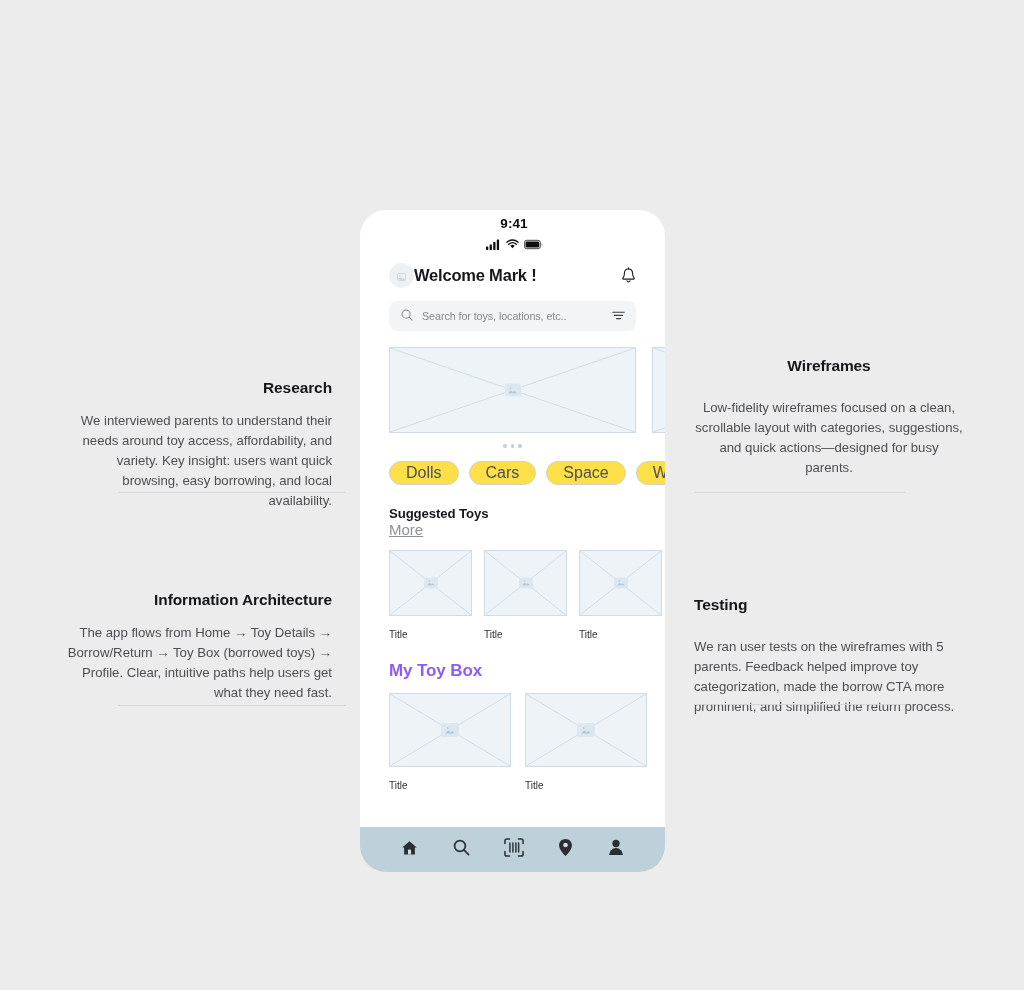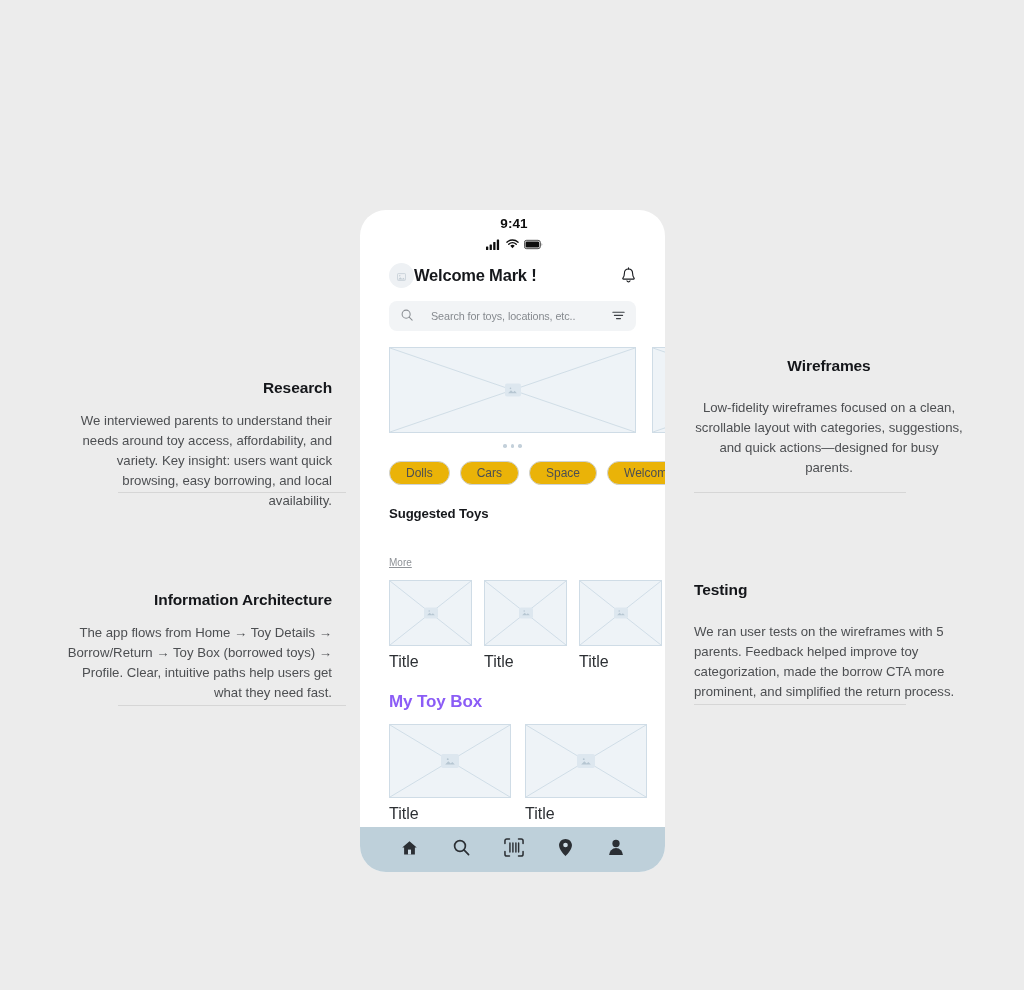--- a/index.html
+++ b/index.html
@@ -23,21 +23,21 @@
   .col {
     position: absolute;
     width: 270px;
   }
   .col-left  { left: 62px;  text-align: right; }
   .col-right { left: 694px; text-align: left;  }
 
   .col-research { top: 378px; }
   .col-ia       { top: 590px; }
   .col-wire     { top: 356px; text-align: center; }
-  .col-testing  { top: 580px; }
+  .col-testing  { top: 595px; }
 
   .sec-title {
     font-size: 15.5px;
     font-weight: bold;
     color: #14161a;
     letter-spacing: -0.1px;
     line-height: 1.3;
   }
   .sec-body {
     font-size: 13.2px;
@@ -110,21 +110,21 @@
 
   
   .searchwrap { padding: 13px 29px 0 29px; }
   .searchbar {
     height: 30px;
     background: #f2f4f6;
     border-radius: 8px;
     display: flex;
     align-items: center;
     padding: 0 11px 0 12px;
-    gap: 18px;
+    gap: 9px;
   }
   .search-ph {
     flex: 1;
     font-size: 10.8px;
     color: #868a8f;
     letter-spacing: -0.1px;
   }
 
   
   .hero-row {
@@ -166,60 +166,59 @@
     padding: 13px 0 0 29px;
   }
   .chip {
     height: 24px;
     border: 1px solid #cfd3d7;
     border-radius: 13px;
     display: flex;
     align-items: center;
     justify-content: center;
     padding: 0 16px;
-    font-size: 12px;
+    font-size: 16px;
     color: #4c4f53;
-    background: #eab308;
+    background: #fde047;
     white-space: nowrap;
     flex: 0 0 auto;
   }
 
   
   .sec-head {
     display: flex;
     align-items: baseline;
     justify-content: space-between;
     padding: 21px 29px 0 29px;
     flex-direction: column;
   }
   .sec-head h3 {
     font-size: 13.2px;
     font-weight: bold;
     color: #16181c;
     letter-spacing: -0.1px;
   }
   .more-link {
-    font-size: 10px;
+    font-size: 15px;
     color: #8e9297;
     text-decoration: underline;
-    margin-top: 36px;
   }
 
   
   .sugg-row {
     display: flex;
     gap: 12px;
     padding: 12px 0 0 29px;
   }
   .sugg-card { flex: 0 0 auto; }
   .sugg-card .ph-box { width: 83px; height: 66px; }
   .sugg-card .ph-ico { width: 14px; height: 11px; }
   .card-title {
-    margin-top: 7px;
-    font-size: 16px;
+    margin-top: 13px;
+    font-size: 10px;
     color: #2c2f33;
   }
 
   
   .toybox-head { padding: 21px 29px 0 29px; }
   .toybox-head h3 {
     font-size: 17px;
     font-weight: bold;
     color: #8b5cf6;
     letter-spacing: -0.1px;

